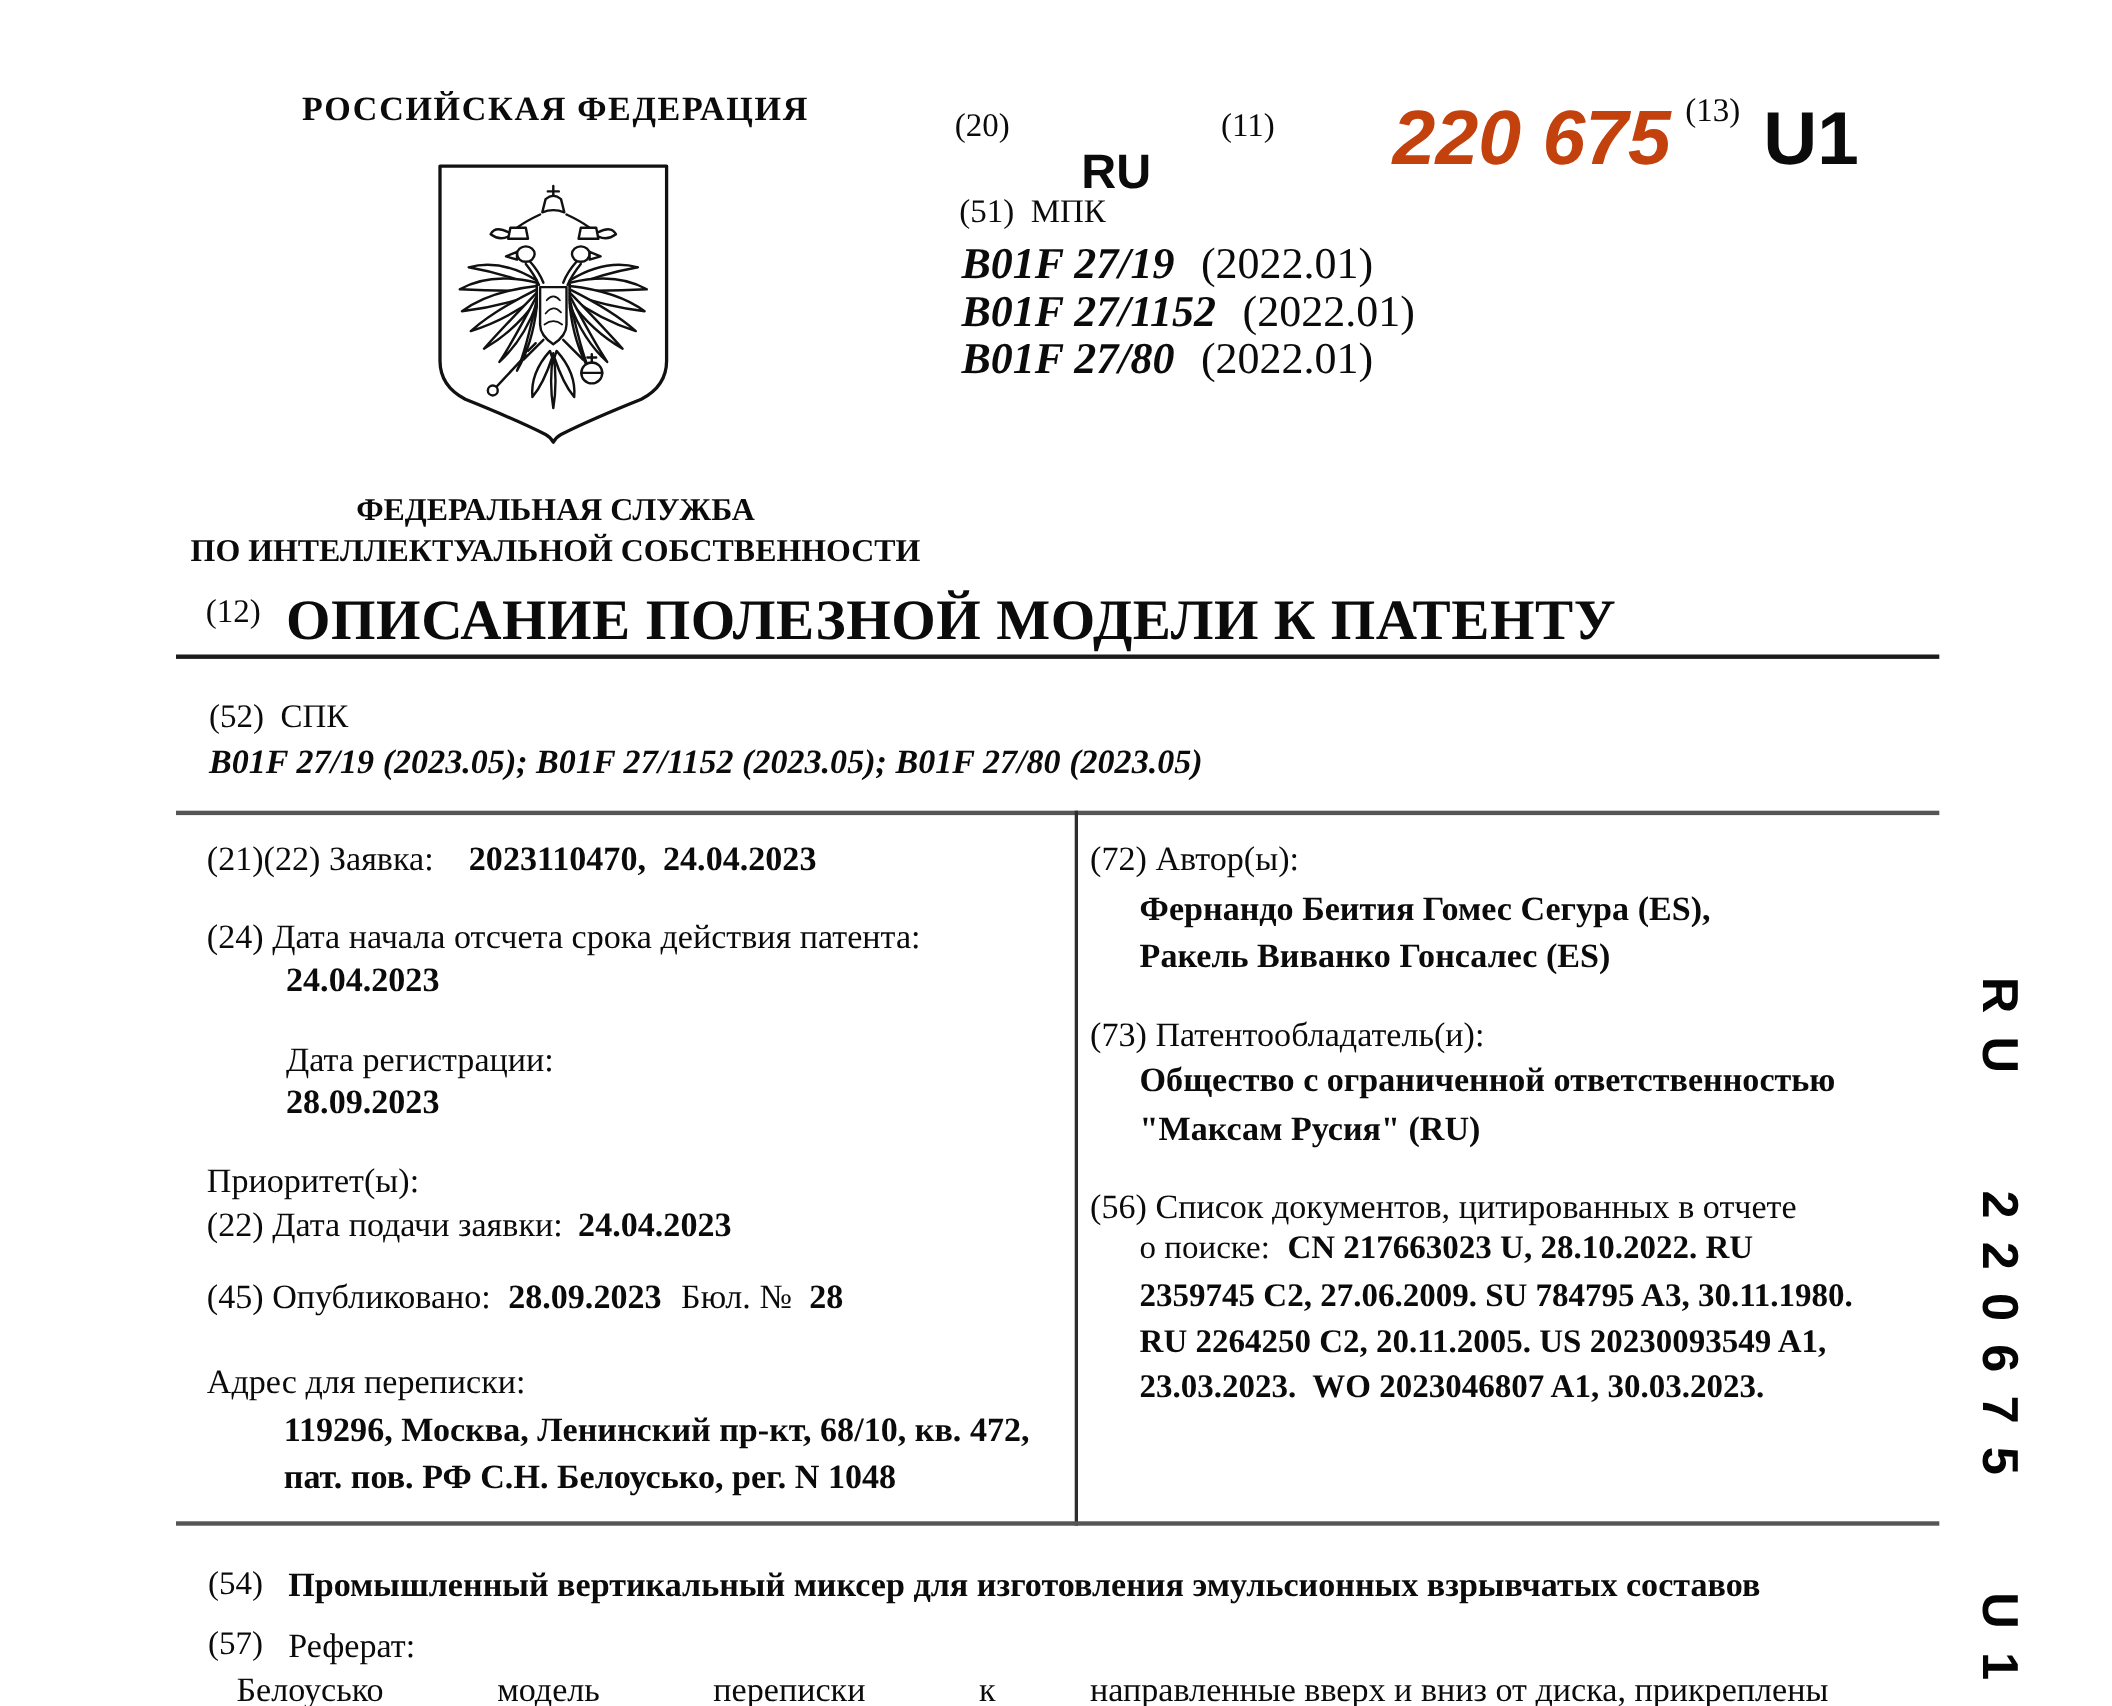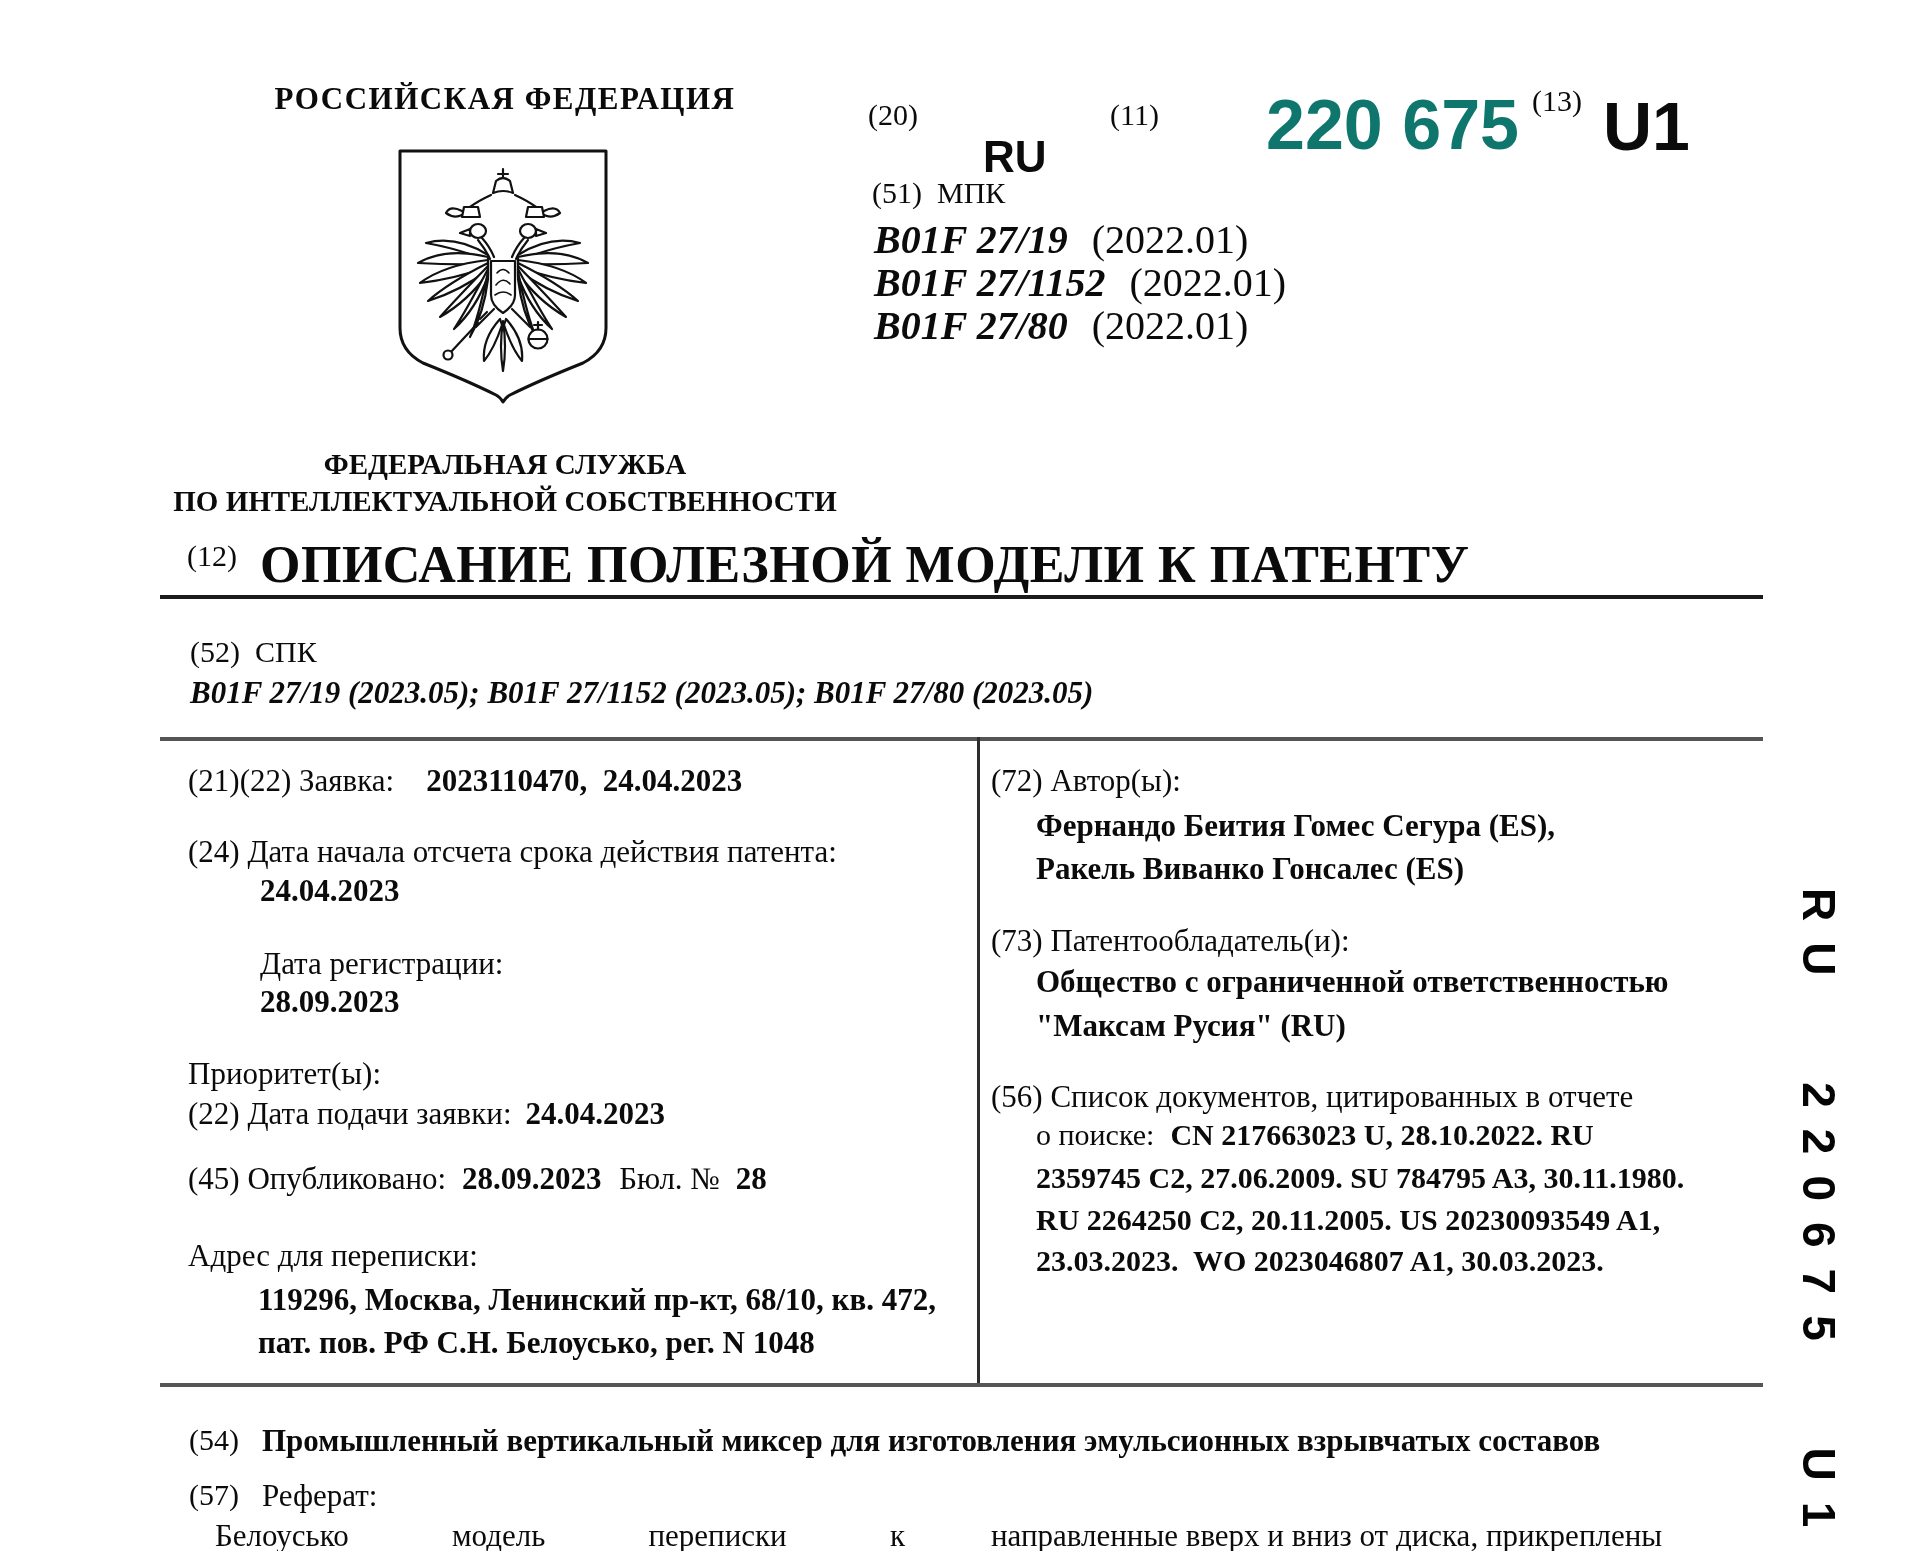--- a/index.html
+++ b/index.html
@@ -107,21 +107,21 @@
       </g>
     </g>
   </svg>
 
   <div class="abs ser b ctr" style="left:140px;top:450px;width:730px;font-size:29px;">ФЕДЕРАЛЬНАЯ СЛУЖБА</div>
   <div class="abs ser b ctr" style="left:140px;top:487px;width:730px;font-size:29px;">ПО ИНТЕЛЛЕКТУАЛЬНОЙ СОБСТВЕННОСТИ</div>
 
   <div class="abs ser paren" style="left:868px;top:100px;">(20)</div>
   <div class="abs sans" style="left:983px;top:92px;font-size:44px;margin-top:43px;">RU</div>
   <div class="abs ser paren" style="left:1110px;top:100px;">(11)</div>
-  <div class="abs sans" style="left:1266px;top:90px;font-size:70px;color:#0f766e;">220 675</div>
+  <div class="abs sans" style="left:1266px;top:90px;font-size:70px;color:#c2410c;font-style:italic;">220 675</div>
   <div class="abs ser paren" style="left:1532px;top:86px;">(13)</div>
   <div class="abs sans" style="left:1603px;top:92px;font-size:68px;">U1</div>
 
   <div class="abs ser" style="left:872px;top:178px;font-size:30px;">
     <span>(51)</span>&nbsp;
     <span>МПК</span>
   </div>
   <div class="abs ser ipcrow" style="left:874px;top:220px;">
     <span class="code">B01F 27/19</span><span class="ver">(2022.01)</span>
   </div>

